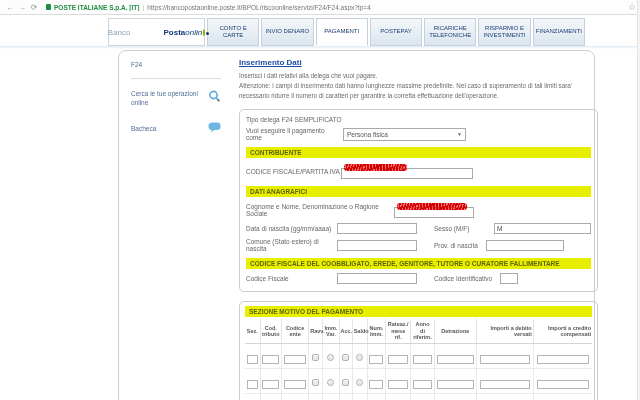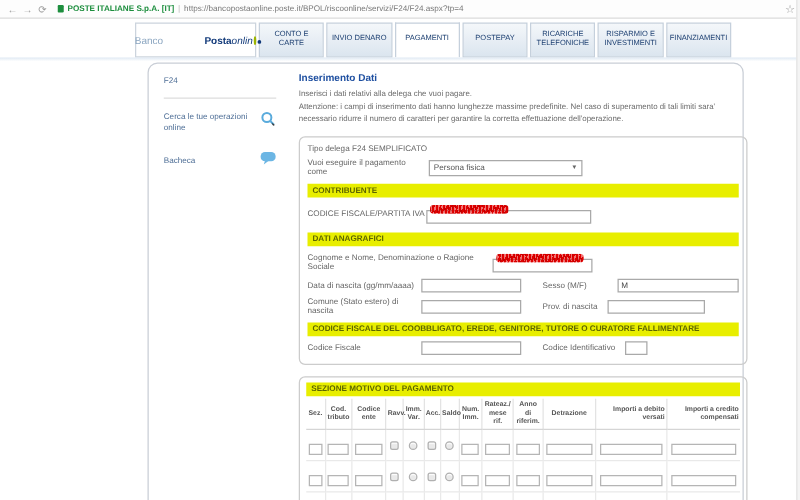--- a/index.html
+++ b/index.html
@@ -41,21 +41,21 @@
   
   .panel { position:absolute; top:50px; left:118px; width:477px; height:366px;
     background:#fff; border:1px solid #c9ced6; border-radius:8px 8px 0 0; display:flex; }
   .sidebar { width:112px; padding:10px 10px 0 12px; flex-shrink:0; }
   .side-item { color:#4e6e96; font-size:6.5px; cursor:pointer; }
   .side-div { border:none; border-top:1px solid #ddd; margin:10px 0 10px 0; }
   .side-row { display:flex; align-items:center; justify-content:space-between; margin-bottom:12px; cursor:pointer; }
   .side-row .lbl { color:#4e6e96; font-size:6.5px; width:70px; line-height:1.4; }
 
   .content { flex:1; padding:7px 10px 0 8px; }
-  .page-title { color:#1e4fa0; font-weight:bold; font-size:8px; margin-bottom:4px; }
+  .page-title { color:#1e4fa0; font-weight:bold; font-size:8px; margin-bottom:4px;text-decoration:underline; }
   .intro { color:#6b6b6b; font-size:6.3px; line-height:1.55; }
 
   .box { border:1px solid #ccc; border-radius:5px; padding:6px 6px 7px 6px; margin-top:9px; }
   .grey-lbl { color:#666; font-size:6.5px; }
   .frow { display:flex; align-items:center; margin-top:4px; }
   .ybar { background:#e8ee00; color:#5d6500; font-weight:bold; font-size:6.5px;
     padding:2px 4px; margin-top:6px; }
   input.tx { border:1px solid #a9a9a9; background:#fff; height:11px; font-size:6.5px;
     color:#444; padding:0 2px; font-family:"Liberation Sans", sans-serif; }
   .inp-wrap { position:relative; display:inline-block; }

